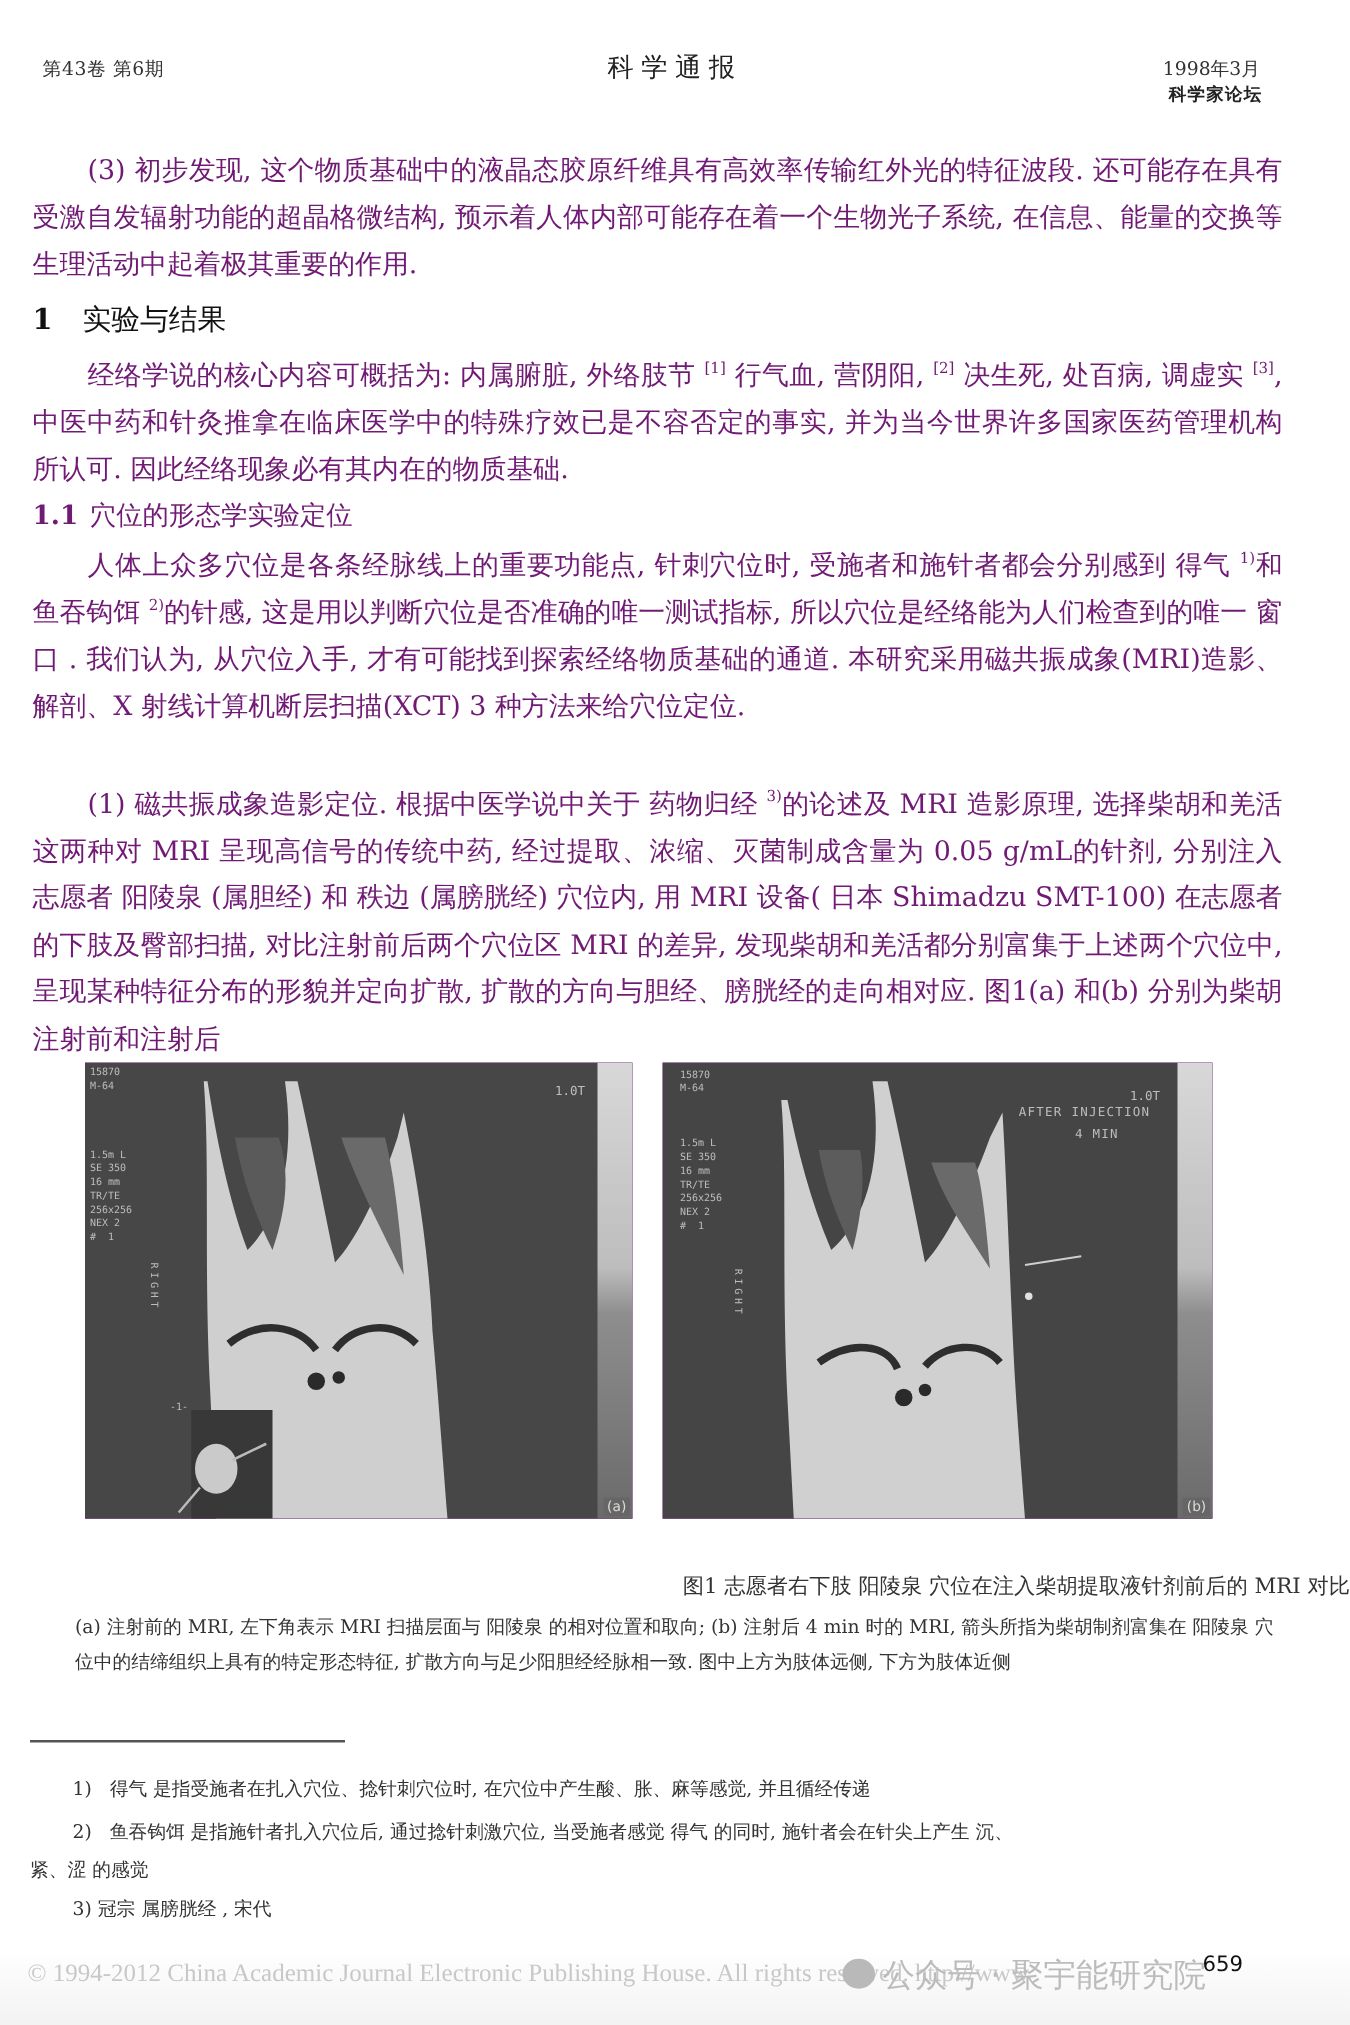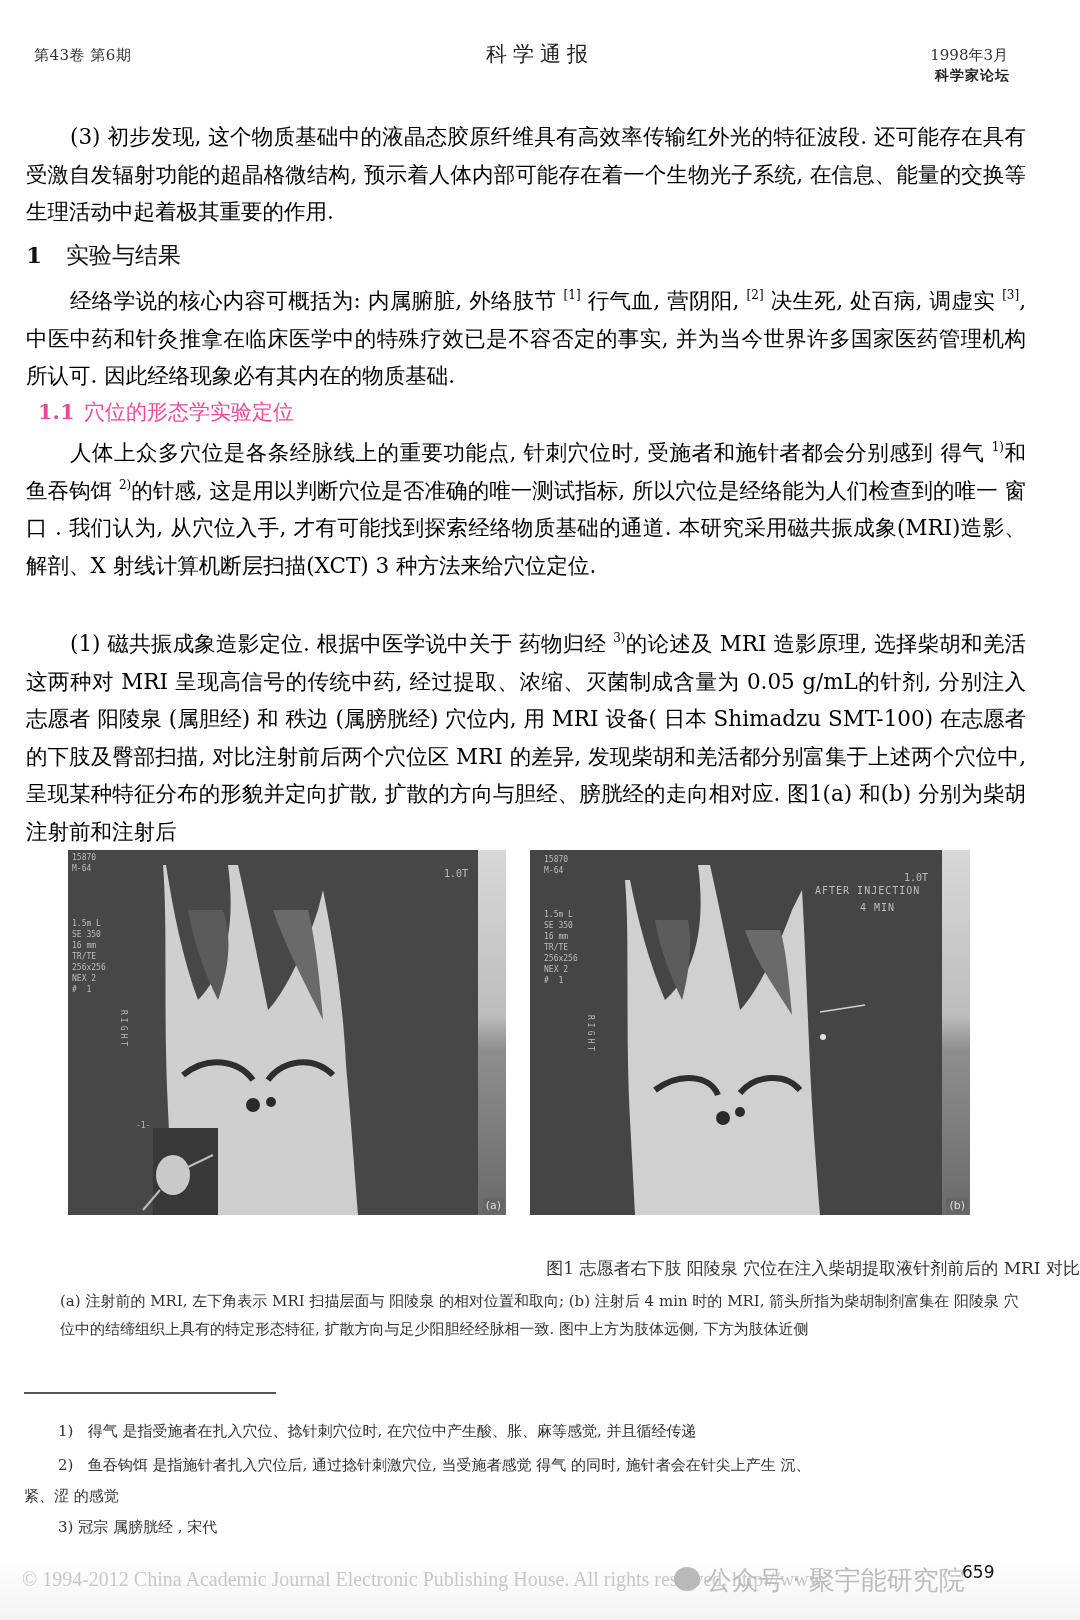--- a/index.html
+++ b/index.html
@@ -6,25 +6,25 @@
   body {
     width: 1080px; height: 1620px; background: #ffffff; position: relative; overflow: hidden;
     font-family: "DejaVu Serif", "Liberation Serif", serif; color: #222;
   }
   .abs { position: absolute; }
   .hdr-left { left: 34px; top: 46px; font-size: 15px; color: #333; letter-spacing: 0.5px; }
   .hdr-center { left: 0; width: 1080px; top: 40px; text-align: center; font-size: 21px; letter-spacing: 6px; color: #222; }
   .hdr-right-date { right: 72px; top: 46px; font-size: 15px; color: #333; }
   .hdr-right-sec { right: 70px; top: 67px; font-size: 14px; font-weight: bold; color: #222; letter-spacing: 1px; font-family: "DejaVu Sans", sans-serif; }
 
-  .para { left: 26px; width: 1000px; font-size: 21.5px; line-height: 37.5px; color: #000000; text-align: justify; }
+  .para { left: 26px; width: 1000px; font-size: 21.5px; line-height: 37.5px; color: #701a75; text-align: justify; }
   .para p { margin: 0; }
   .indent { text-indent: 44px; }
   .sec-title { left: 26px; font-size: 23px; color: #111; }
-  .sub-title { left: 26px; font-size: 21px; color: #ec4899; margin-left: 12px; }
+  .sub-title { left: 26px; font-size: 21px; color: #701a75; }
   .num { display: inline-block; width: 40px; font-weight: bold; }
   sup { font-size: 12px; vertical-align: 9px; line-height: 0; }
 
   .fig { top: 850px; height: 365px; background: #701a75; overflow: hidden; }
   .fig-a { left: 68px; width: 438px; }
   .fig-b { left: 530px; width: 440px; }
   .fig .strip { position: absolute; right: 0; top: 0; width: 28px; height: 100%; background: linear-gradient(#d8d8d8, #bdbdbd 45%, #8e8e8e 55%, #6a6a6a); }
   .fig .overlay-txt { position: absolute; font-family: "DejaVu Sans Mono", monospace; font-size: 8px; color: #bdbdbd; line-height: 11px; white-space: pre; }
   .fig .label { position: absolute; right: 2px; bottom: 2px; font-size: 11px; color: #ddd; background: #666; padding: 1px 3px; font-family: "DejaVu Sans", sans-serif; }
   .fig svg { position: absolute; left: 0; top: 0; }

